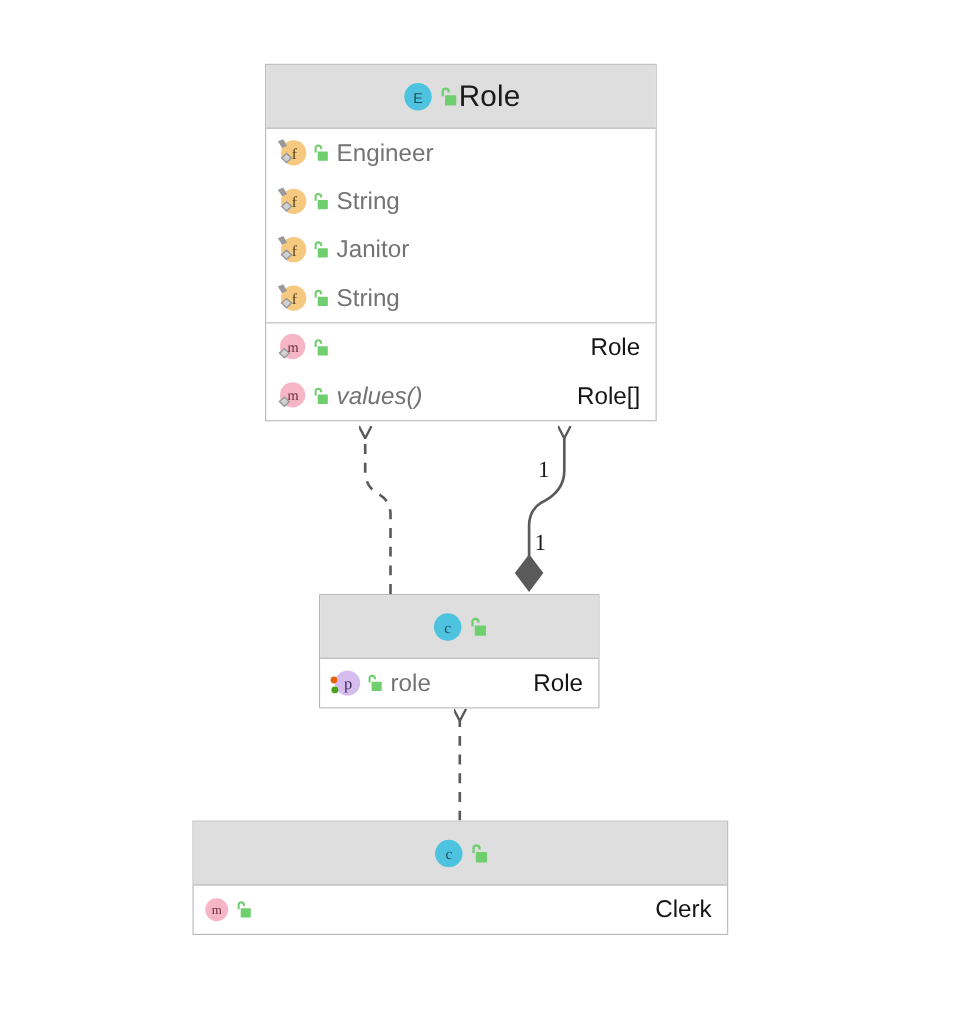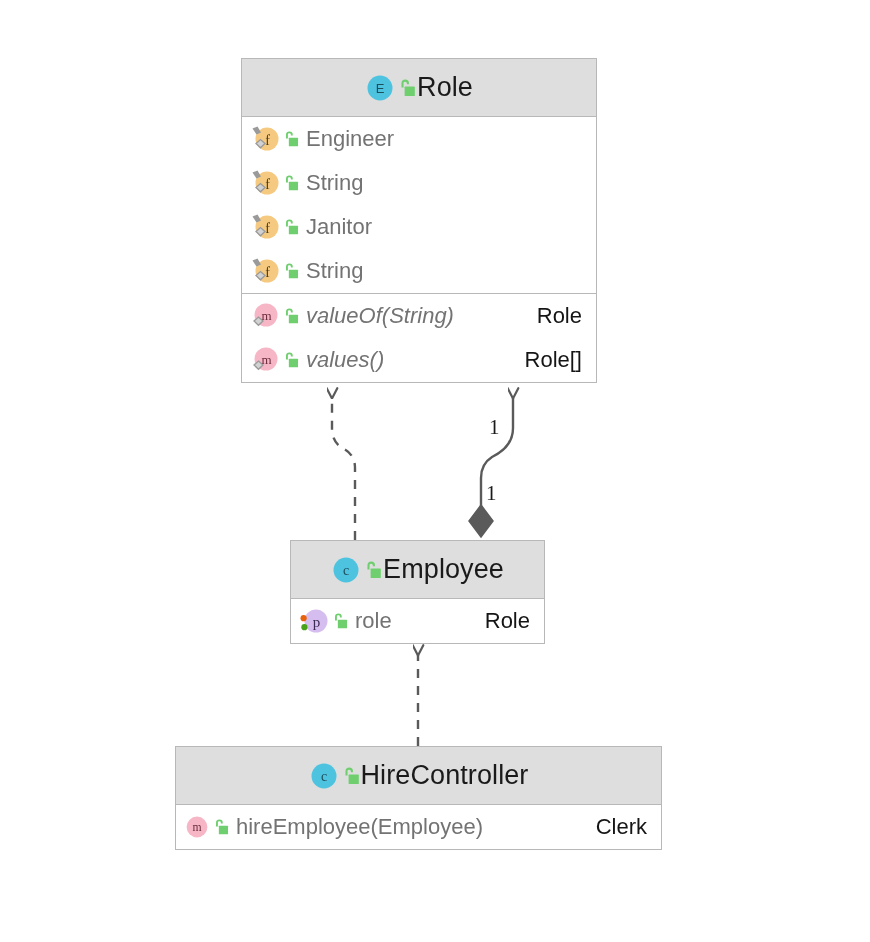--- a/index.html
+++ b/index.html
@@ -246,21 +246,20 @@
             <path d="M 4,20 L 8.5,16 L 13,20 L 8.5,24.3 Z" fill="#d2d2d2" stroke="#9a9a9a" stroke-width="1.3"></path>
             <text x="16.5" y="19" text-anchor="middle" font-size="13" font-family="Liberation Serif, serif" fill="#6b2b3b">m</text>
           </svg>
         </span>
         <span class="icon icon-vis tiny">
           <svg viewBox="0 0 20 20">
             <path d="M 5.5,9.5 L 5.5,5.2 Q 5.5,2.6 8.2,2.6 Q 10.9,2.6 10.9,5.2 L 10.9,6.2" fill="none" stroke="#6fcf6f" stroke-width="2.1"></path>
             <rect x="7.6" y="8.6" width="10.2" height="9.4" rx="0.6" fill="#6fcf6f"></rect>
           </svg>
         </span>
-        <span class="row-label italic">valueOf(String)</span>
         <span class="row-spacer"></span>
         <span class="row-type">Role</span>
       </div>
 
       <div class="uml-row">
         <span class="icon icon-kind">
           <svg viewBox="0 0 30 30">
             <circle cx="16" cy="14" r="11.5" fill="#f7b6c6"></circle>
             <path d="M 4,20 L 8.5,16 L 13,20 L 8.5,24.3 Z" fill="#d2d2d2" stroke="#9a9a9a" stroke-width="1.3"></path>
             <text x="16.5" y="19" text-anchor="middle" font-size="13" font-family="Liberation Serif, serif" fill="#6b2b3b">m</text>
@@ -287,21 +286,20 @@
           <circle cx="15" cy="15" r="12.5" fill="#4ec3e0"></circle>
           <text x="15" y="20.2" text-anchor="middle" font-size="14" font-family="Liberation Serif, serif" fill="#1d4e5c">c</text>
         </svg>
       </span>
       <span class="icon icon-vis">
         <svg viewBox="0 0 20 20">
           <path d="M 5.5,9.5 L 5.5,5.2 Q 5.5,2.6 8.2,2.6 Q 10.9,2.6 10.9,5.2 L 10.9,6.2" fill="none" stroke="#6fcf6f" stroke-width="2.1"></path>
           <rect x="7.6" y="8.6" width="10.2" height="9.4" rx="0.6" fill="#6fcf6f"></rect>
         </svg>
       </span>
-      <span class="uml-title">Employee</span>
     </div>
 
     <div class="uml-compartment">
       <div class="uml-row">
         <span class="icon icon-kind">
           <svg viewBox="0 0 30 30">
             <circle cx="17" cy="15" r="11.5" fill="#d6bdf0"></circle>
             <circle cx="4.6" cy="12.2" r="3.1" fill="#e8620c"></circle>
             <circle cx="5.4" cy="21.2" r="3.1" fill="#49a31a"></circle>
             <text x="17.5" y="20.5" text-anchor="middle" font-size="15" font-family="Liberation Serif, serif" fill="#3b2b55">p</text>
@@ -328,37 +326,35 @@
           <circle cx="15" cy="15" r="12.5" fill="#4ec3e0"></circle>
           <text x="15" y="20.2" text-anchor="middle" font-size="14" font-family="Liberation Serif, serif" fill="#1d4e5c">c</text>
         </svg>
       </span>
       <span class="icon icon-vis">
         <svg viewBox="0 0 20 20">
           <path d="M 5.5,9.5 L 5.5,5.2 Q 5.5,2.6 8.2,2.6 Q 10.9,2.6 10.9,5.2 L 10.9,6.2" fill="none" stroke="#6fcf6f" stroke-width="2.1"></path>
           <rect x="7.6" y="8.6" width="10.2" height="9.4" rx="0.6" fill="#6fcf6f"></rect>
         </svg>
       </span>
-      <span class="uml-title">HireController</span>
     </div>
 
     <div class="uml-compartment">
       <div class="uml-row">
         <span class="icon icon-kind small">
           <svg viewBox="0 0 30 30">
             <circle cx="15" cy="15" r="12" fill="#f7b6c6"></circle>
             <text x="15" y="20" text-anchor="middle" font-size="13.5" font-family="Liberation Serif, serif" fill="#6b2b3b">m</text>
           </svg>
         </span>
         <span class="icon icon-vis tiny">
           <svg viewBox="0 0 20 20">
             <path d="M 5.5,9.5 L 5.5,5.2 Q 5.5,2.6 8.2,2.6 Q 10.9,2.6 10.9,5.2 L 10.9,6.2" fill="none" stroke="#6fcf6f" stroke-width="2.1"></path>
             <rect x="7.6" y="8.6" width="10.2" height="9.4" rx="0.6" fill="#6fcf6f"></rect>
           </svg>
         </span>
-        <span class="row-label">hireEmployee(Employee)</span>
         <span class="row-spacer"></span>
         <span class="row-type">Clerk</span>
       </div>
     </div>
   </div>
 
 </div>
 
 </body></html>

